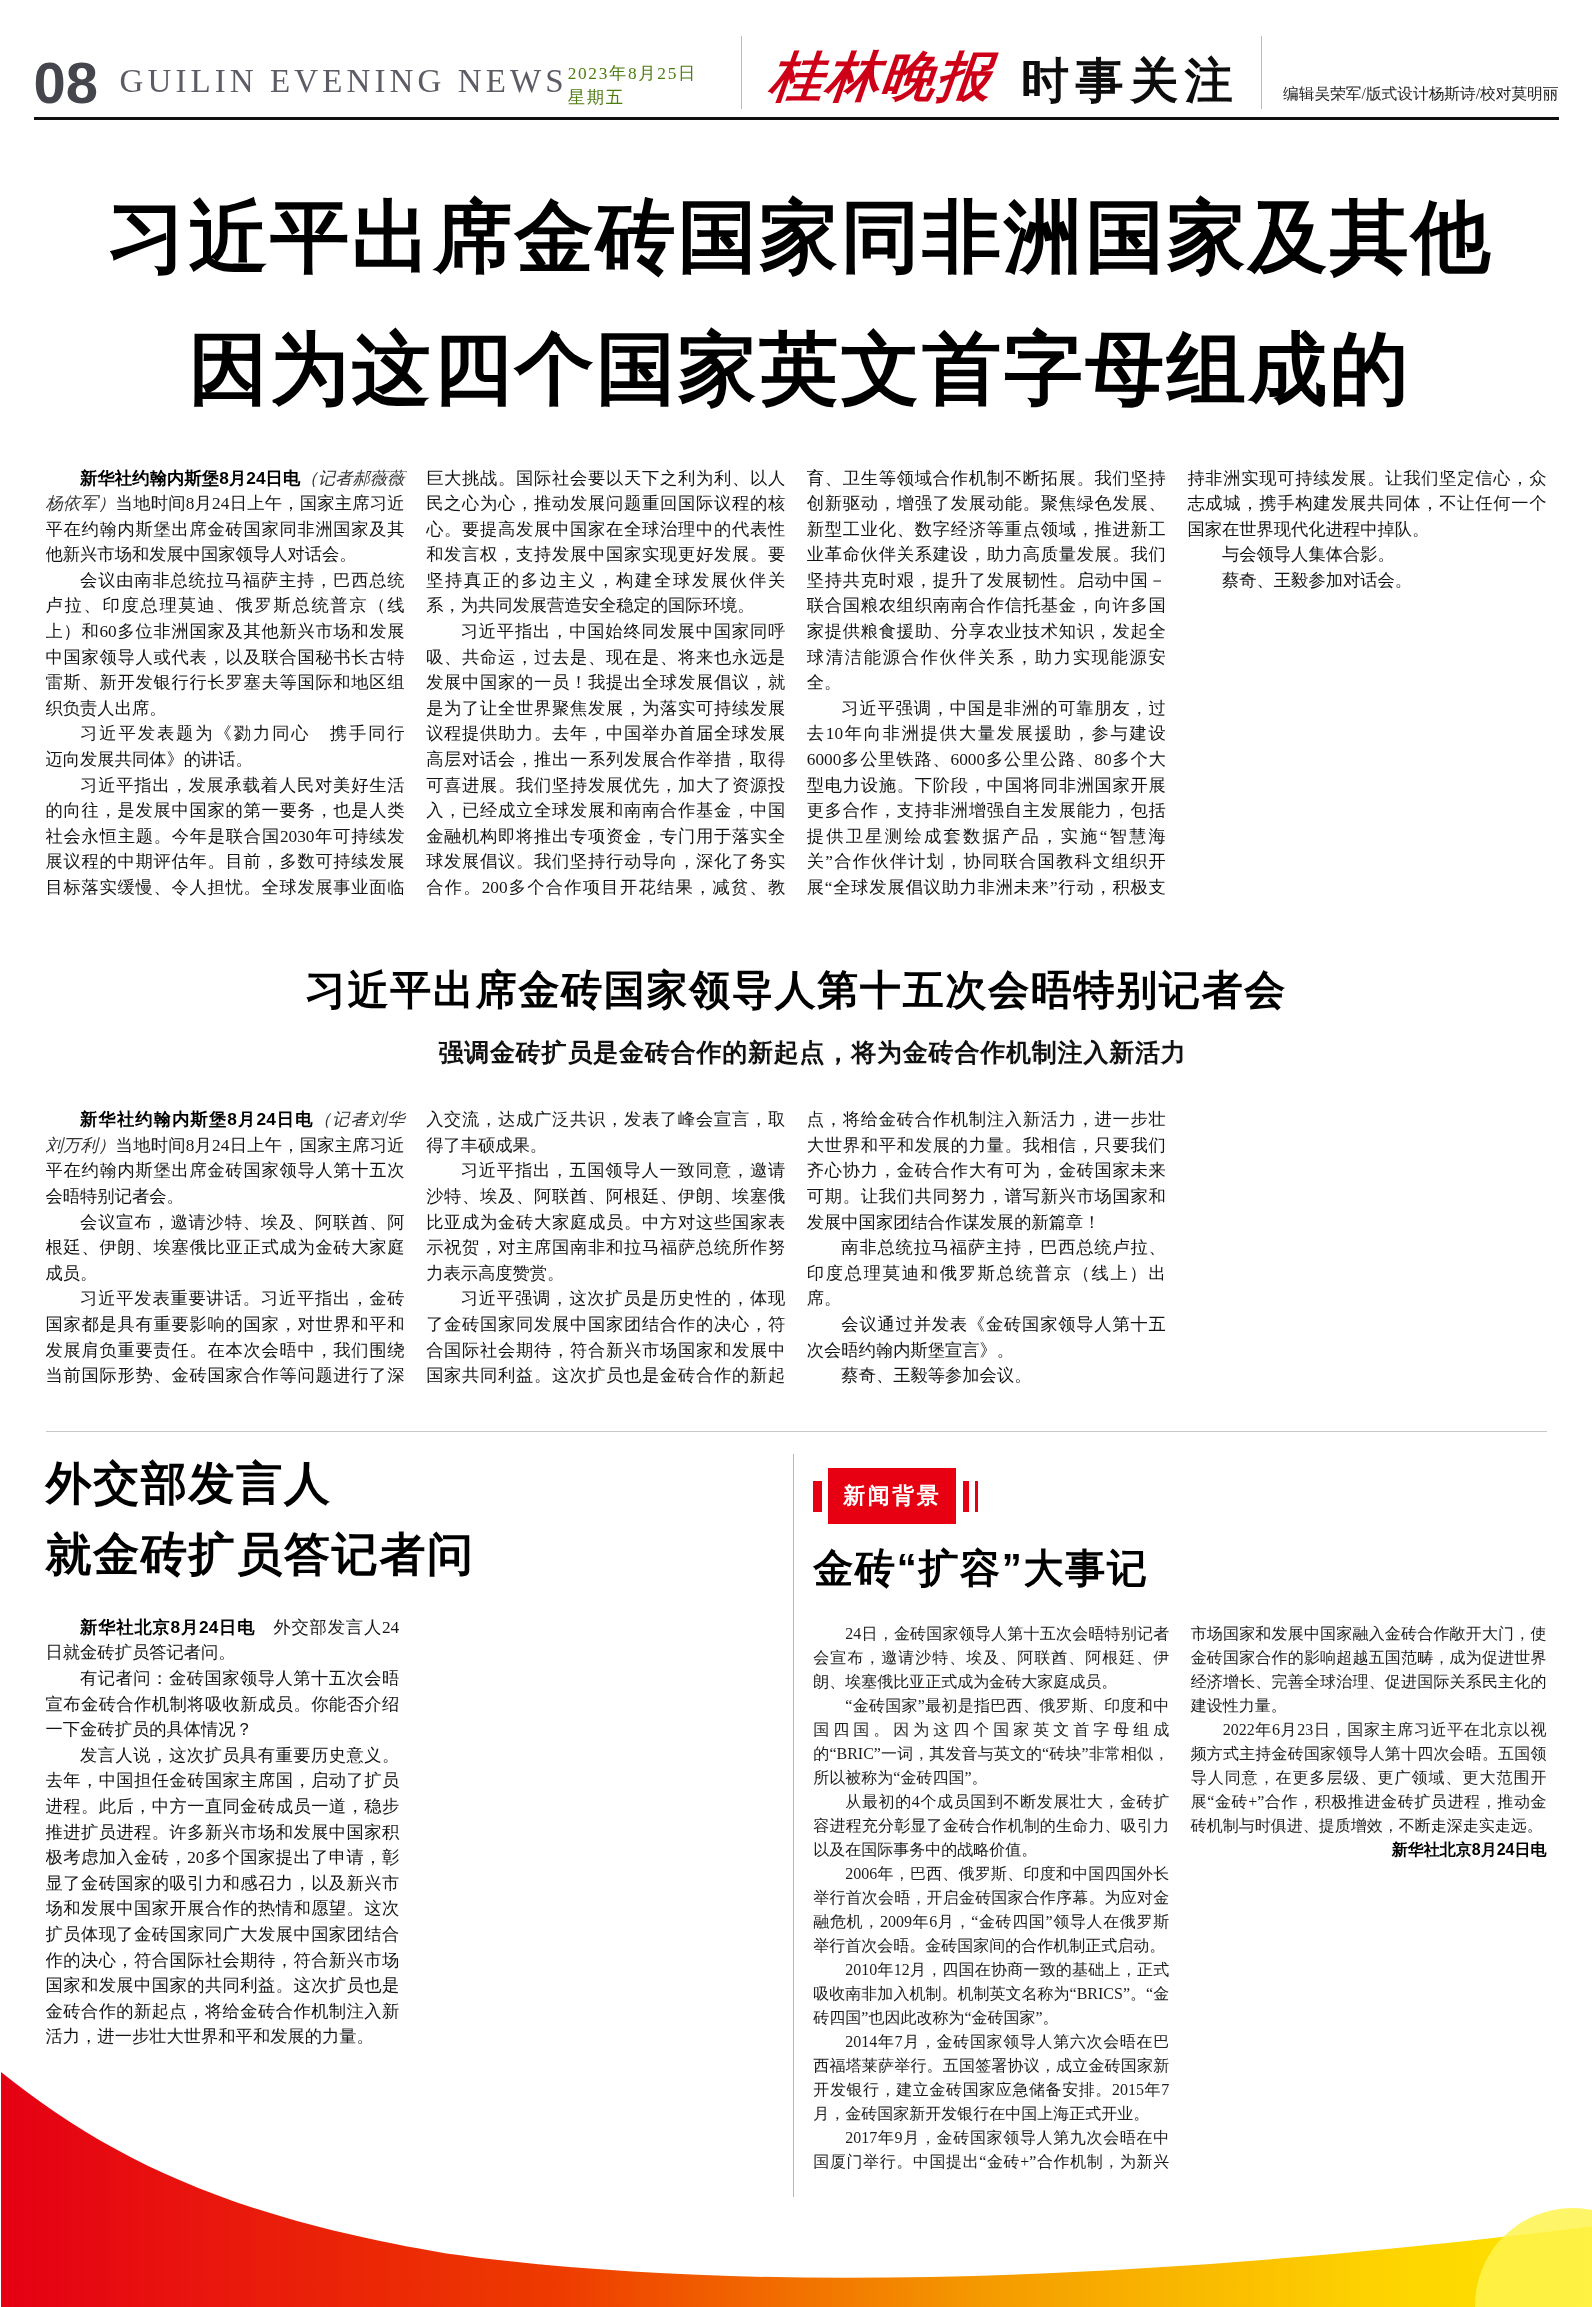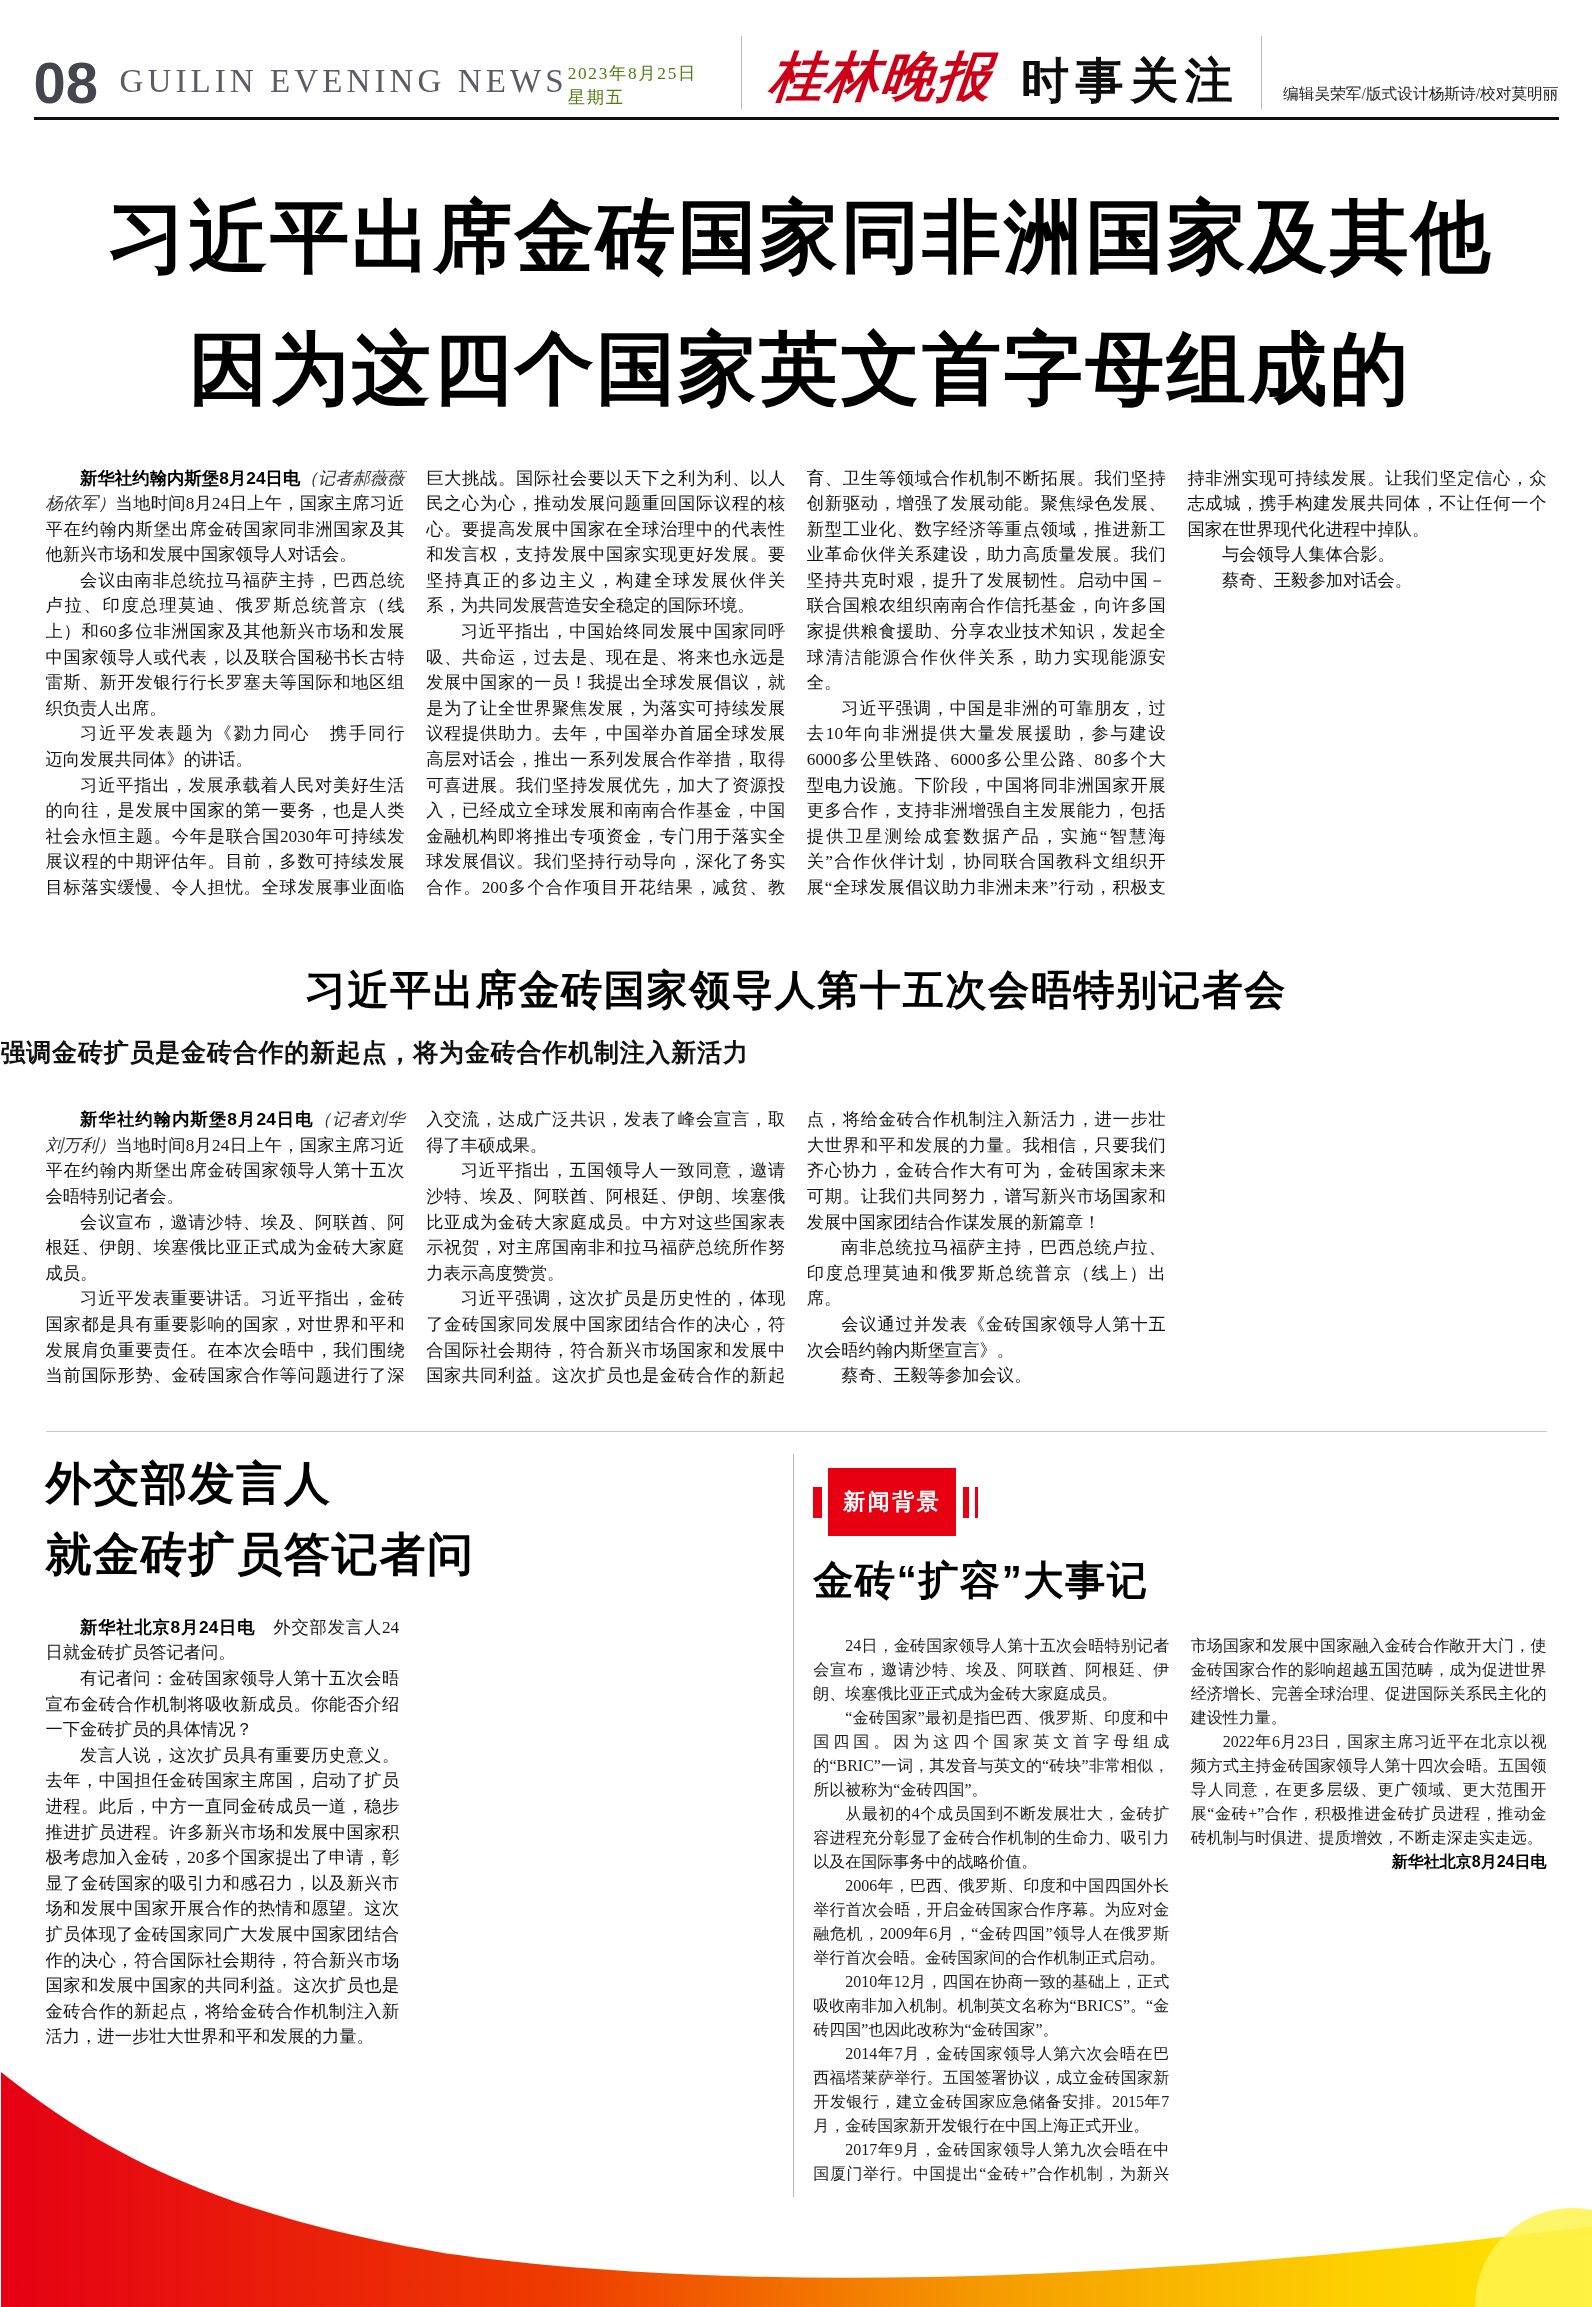--- a/index.html
+++ b/index.html
@@ -61,44 +61,44 @@
   .reporters{ font-style:italic; color:#333; }
   .a1-body{ margin:31px 45px 0 45px; column-count:4; height:437px; }
 
   
   .a2-headline{
     margin-top:63px; text-align:center;
     font-family:"Liberation Sans","DejaVu Sans",sans-serif;
     font-weight:900; font-size:41px; color:#000; letter-spacing:1.7px; line-height:1.2;
   }
   .a2-subtitle{
-    margin-top:21.5px; text-align:left;
-    font-family:"Liberation Sans","DejaVu Sans",sans-serif;
-    font-weight:600; font-size:25px; color:#111; letter-spacing:0.8px;
+    margin-top:21.5px; text-align:center;
+    font-family:"Liberation Sans","DejaVu Sans",sans-serif;
+    font-weight:600; font-size:25px; color:#111; letter-spacing:0.8px;padding-left:33px;
   }
   .a2-body{ margin:38px 45px 0 45px; column-count:4; height:297px; }
 
   .hairline{ height:0.8px; background:#c9c9c9; margin:26.4px 45px 0 45px; }
 
   
   .bottom{ display:flex; margin:16.5px 45px 0 45px; }
   .b-left{ width:747px; padding-right:18px; }
   .b-title{
     font-family:"Liberation Sans","DejaVu Sans",sans-serif;
     font-weight:900; font-size:46px; line-height:71px; color:#000; letter-spacing:1.7px;
   }
   .b-left-body{ margin-top:25px; column-count:2; height:462px; }
   .b-vdivider{ width:0.8px; background:#b5b5bb; margin-top:6.6px; height:743px; }
   .b-right{ flex:1; padding-left:20px; }
   .badge-row{ display:flex; align-items:center; gap:6.6px; padding-top:20px; }
   .badge-bar-a{ width:8.3px; height:31px; background:#e60012; }
   .badge-box{
     background:#e60012; color:#fff; font-family:"Liberation Sans","DejaVu Sans",sans-serif;
     font-weight:bold; font-size:22px; letter-spacing:2.5px;
-    padding:21px 15px; line-height:1.2;
+    padding:15px 15px; line-height:1.2;
   }
   .badge-bar-b{ width:5.8px; height:31px; background:#e60012; }
   .badge-bar-c{ width:2.5px; height:31px; background:#e60012; }
   .b-right-title{
     margin-top:16.5px; font-family:"Liberation Sans","DejaVu Sans",sans-serif;
     font-weight:900; font-size:40px; color:#000; letter-spacing:1.7px;
   }
   .b-right-body{ margin-top:26.4px; column-count:2; height:561px; }
   .b-right-body p{ font-size:16px; line-height:24px; color:#1c1c1c; }
   .b-right-body p:last-child{

